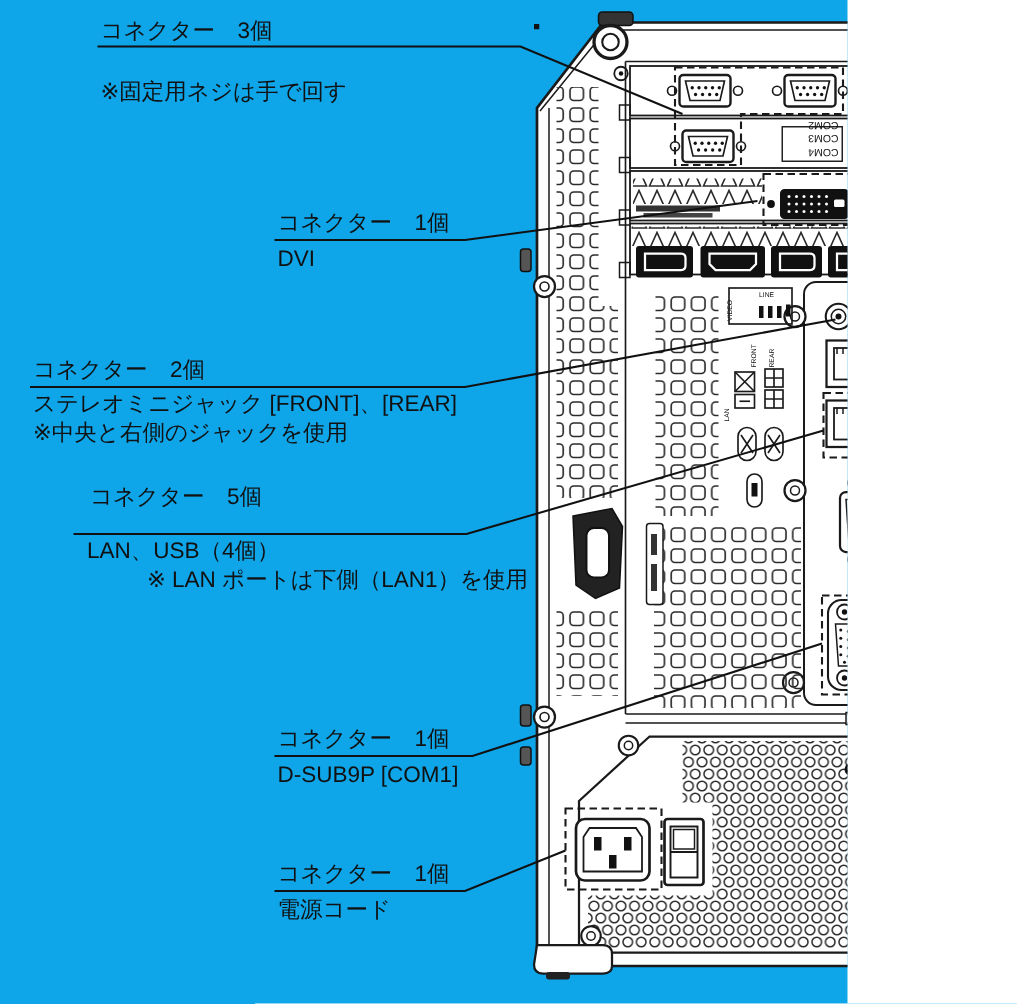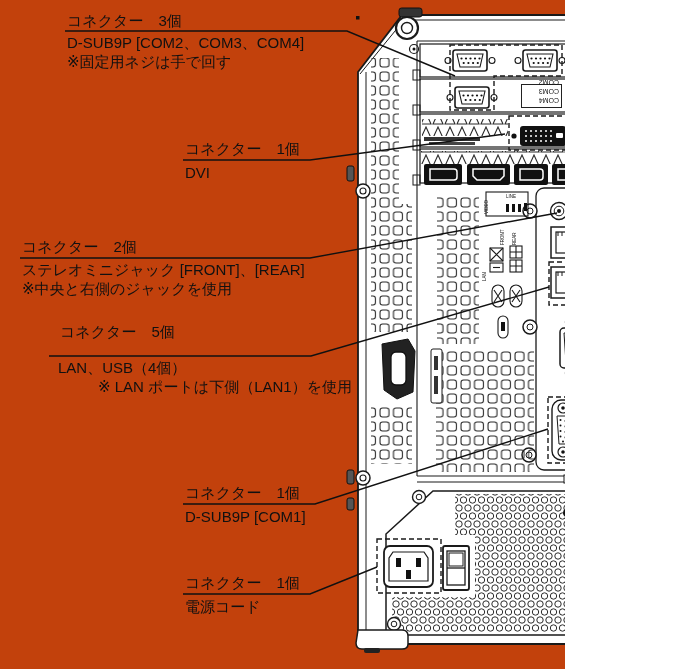--- a/index.html
+++ b/index.html
@@ -1,16 +1,16 @@
 <!DOCTYPE html>
 <html><head>
 <meta charset="utf-8">
 <style>
   html,body{margin:0;padding:0;background:#fff;}
-  #stage{position:relative;width:565px;height:669px;background:#c2410c;overflow:hidden;
+  #stage{position:relative;width:565px;height:669px;background:#0ea5e9;overflow:hidden;
          font-family:"Liberation Sans","DejaVu Sans",sans-serif;color:#111;}
   #art{position:absolute;left:0;top:0;}
   .txt{position:absolute;font-size:15px;line-height:19px;white-space:nowrap;color:#111;}
   .title{font-size:15px;}
   .cardlabel{position:absolute;left:521px;top:84px;width:41px;height:24px;border:1px solid #222;
              font-size:7px;line-height:9px;transform:rotate(180deg);text-align:left;padding:2px 1px 0 2px;
              box-sizing:border-box;color:#111;background:#fff;}
   .vmark{position:absolute;font-size:4.5px;line-height:5px;transform:rotate(-90deg);transform-origin:0 100%;color:#111;}
   .hmark{position:absolute;font-size:4.5px;line-height:5px;color:#111;}
 </style>
@@ -404,21 +404,20 @@
     <path d="M65,31 H347 L455,76"></path>
     <path d="M183,160 H310 L505,134"></path>
     <path d="M20,258 H310 L557,213"></path>
     <path d="M49,356 H311 L549,287"></path>
     <path d="M183,504 H315 L548,429"></path>
     <path d="M183,594 H310 L377,567"></path>
   </g>
 </svg>
 
   <div class="txt title" style="left:67px;top:11px;">コネクター　3個</div>
-  <div class="txt" style="left:67px;top:33px;">D-SUB9P [COM2、COM3、COM4]</div>
   <div class="txt" style="left:67px;top:52px;">※固定用ネジは手で回す</div>
 
   <div class="txt title" style="left:185px;top:139px;">コネクター　1個</div>
   <div class="txt" style="left:185px;top:163px;">DVI</div>
 
   <div class="txt title" style="left:22px;top:237px;">コネクター　2個</div>
   <div class="txt" style="left:22px;top:279px;">※中央と右側のジャックを使用</div>
   <div class="txt" style="left:22px;top:260px;">ステレオミニジャック [FRONT]、[REAR]</div>
 
   <div class="txt title" style="left:60px;top:322px;">コネクター　5個</div>

